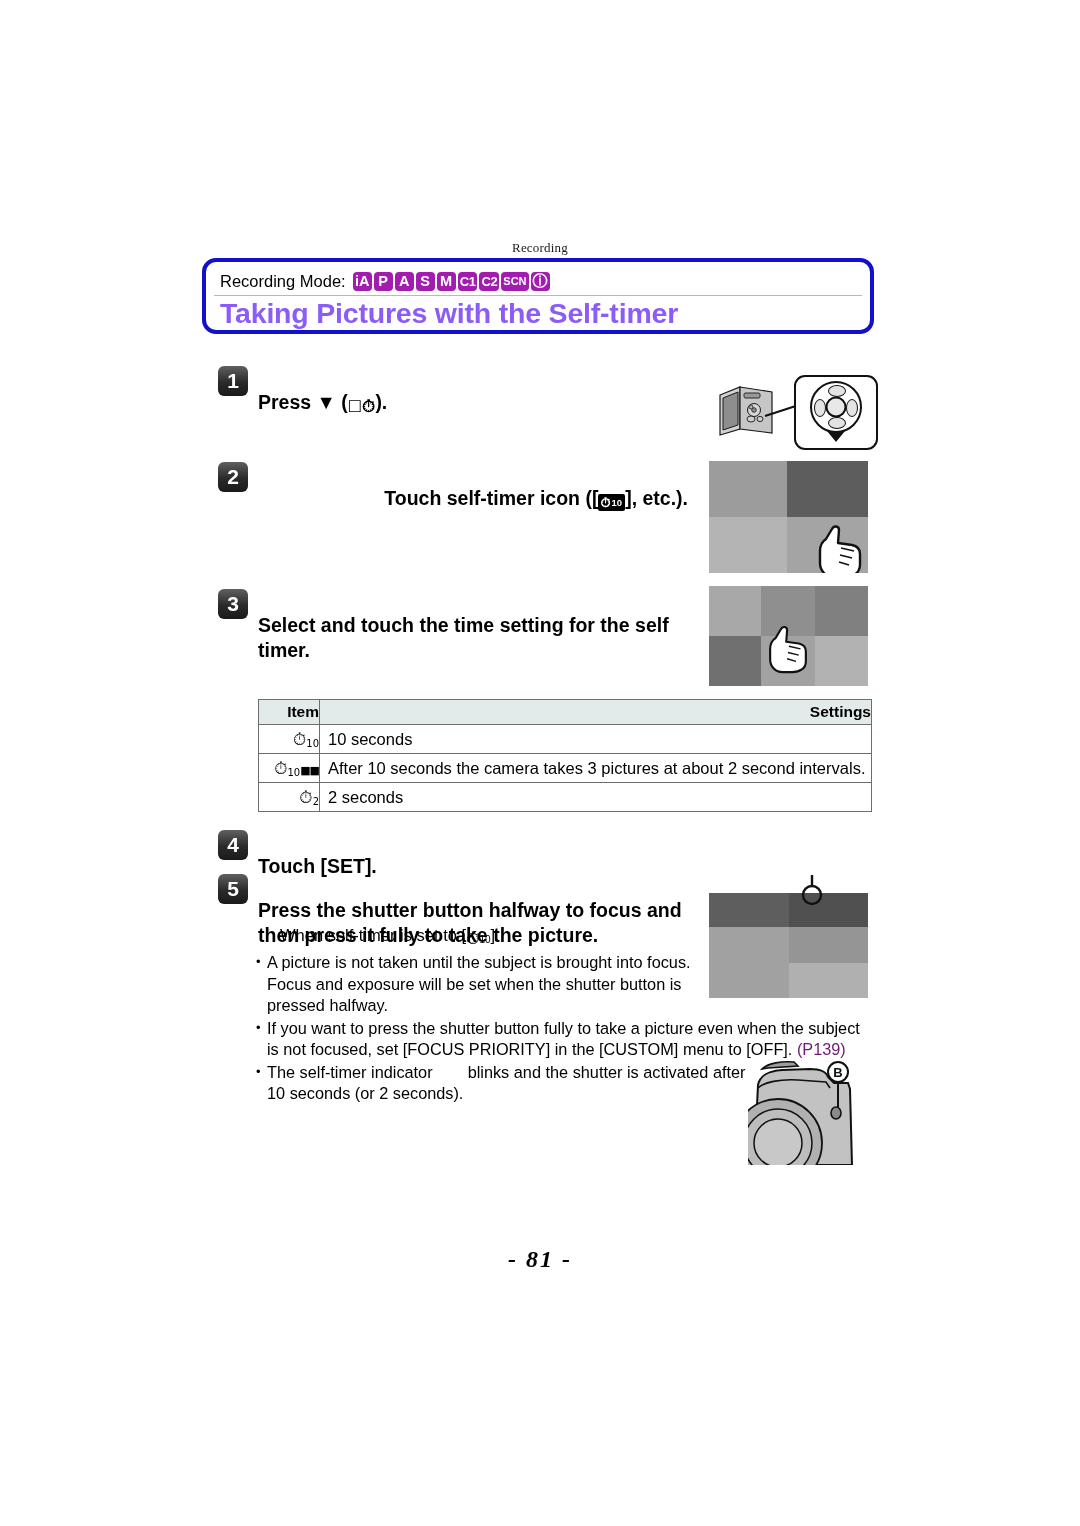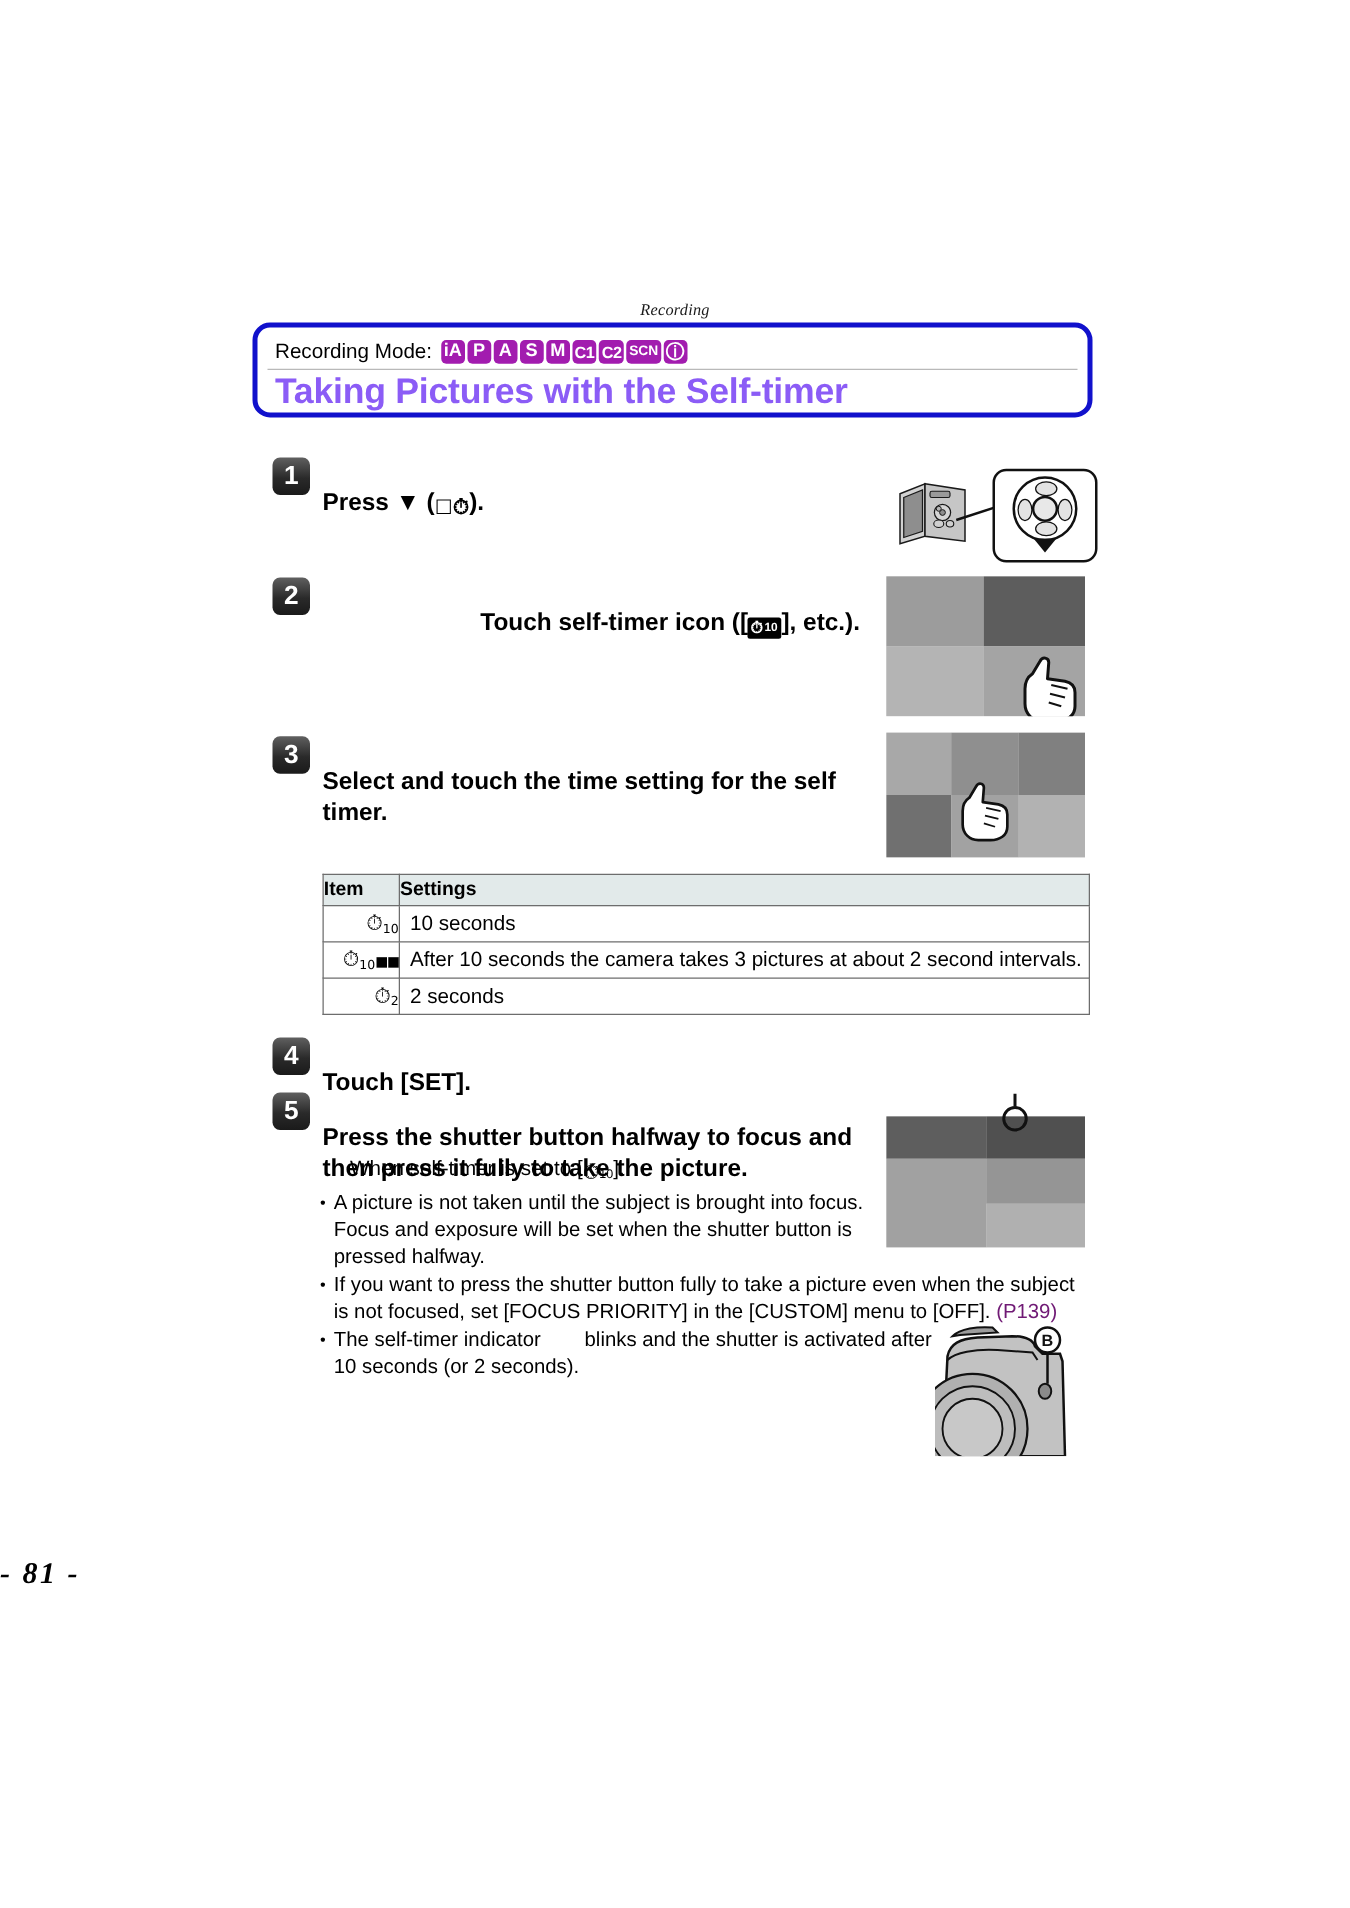--- a/index.html
+++ b/index.html
@@ -24,21 +24,20 @@
   }
 
   
   .running-head {
     position: absolute;
     left: 0;
     top: 240px;
     width: 1080px;
     text-align: center;
     font-family: "Liberation Serif", serif;
-    font-style: italic;
     font-size: 13px;
     color: #1a1a1a;
     letter-spacing: .2px;
   }
 
   
   .title-box {
     position: absolute;
     left: 202px;
     top: 258px;
@@ -172,21 +171,21 @@
   }
   .settings-table th, .settings-table td {
     border: 1px solid #6d6d6d;
     padding: 0;
   }
   .settings-table thead th {
     background: #e2eaea;
     font-weight: bold;
     font-size: 15.5px;
     height: 24px;
-    text-align: left;
+    text-align: right;
   }
   .settings-table th.col-item { width: 60px; }
   .settings-table td.cell-item {
     text-align: right;
     height: 28px;
     vertical-align: middle;
     font-family: "DejaVu Sans", sans-serif;
     font-size: 17px;
   }
   .settings-table td.cell-set {
@@ -302,21 +301,21 @@
   }
 
   
   .cam2 { position: absolute; left: 748px; top: 1055px; width: 120px; height: 110px; overflow: hidden;}
 
   .pagenum {
     position: absolute;
     left: 0;
     top: 1246px;
     width: 1080px;
-    text-align: left;
+    text-align: center;
     font-family: "Liberation Serif", serif;
     font-style: italic;
     font-weight: bold;
     font-size: 24px;
     letter-spacing: 2px;
   }
 </style>
 </head>
 <body>
 

